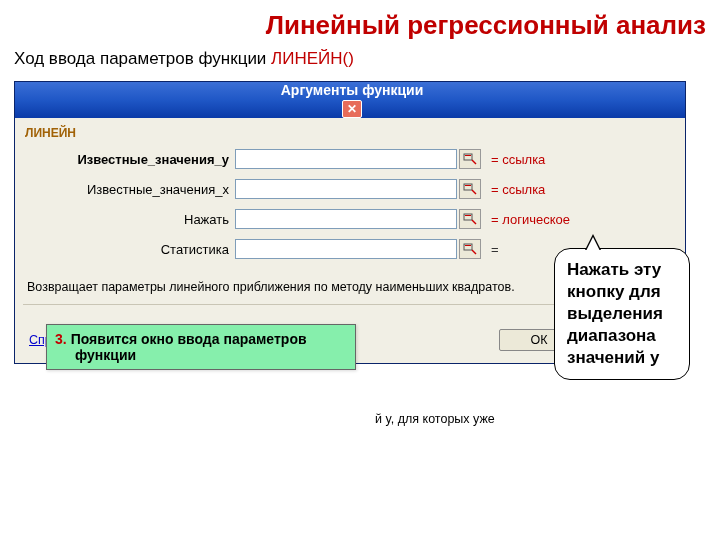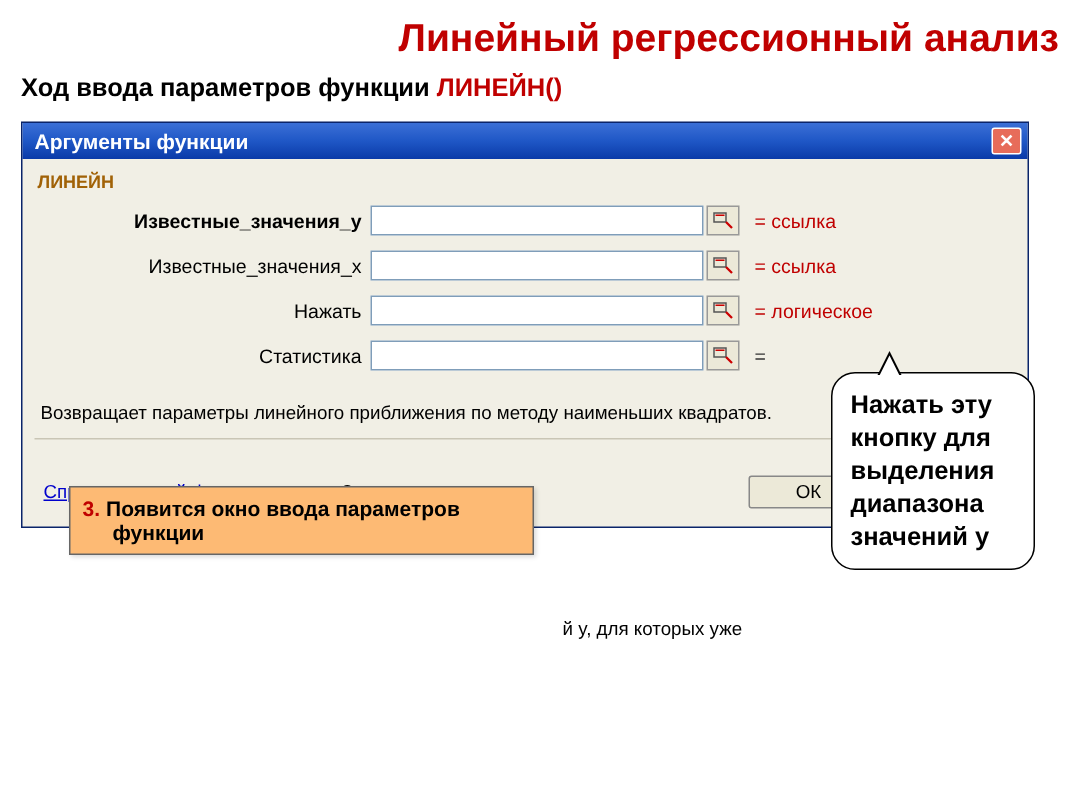--- a/index.html
+++ b/index.html
@@ -1,37 +1,37 @@
 <!DOCTYPE html>
 <html><head>
 <meta charset="utf-8">
 <style>
   * { box-sizing: border-box; margin: 0; padding: 0; }
   body { font-family: Arial, sans-serif; background: #fff; width: 720px; height: 540px; position: relative; }
   .page-title { font-size: 26px; font-weight: bold; color: #c00000; padding: 10px 14px 4px; text-align: right; }
-  .subtitle { font-size: 17px; font-weight: bold; color: #000; padding: 4px 14px 12px; }
+  .subtitle { font-size: 17px; font-weight: normal; color: #000; padding: 4px 14px 12px; }
   .subtitle .fn { color: #c00000; }
   .dialog { margin: 0 14px; width: 672px; border: 1px solid #0a246a; background: #f1efe5; position: relative; }
-  .titlebar { background: linear-gradient(to bottom, #3b6fd6 0%, #1f57c6 50%, #0a3aa8 100%); color: #fff; height: 24px; display: flex; align-items: center; justify-content: space-between; padding: 0 4px 0 8px; font-weight: bold; font-size: 14px; font-family: Tahoma, sans-serif; }
+  .titlebar { background: linear-gradient(to bottom, #3b6fd6 0%, #1f57c6 50%, #0a3aa8 100%); color: #fff; height: 36px; display: flex; align-items: center; justify-content: space-between; padding: 0 4px 0 8px; font-weight: bold; font-size: 14px; font-family: Tahoma, sans-serif; flex-direction: column; }
   .close-x { width: 20px; height: 18px; background: #e76c5a; border: 1px solid #fff; color: #fff; display: flex; align-items: center; justify-content: center; font-size: 12px; font-weight: bold; border-radius: 2px; cursor: pointer; }
   .fnlabel { padding: 8px 10px 4px; color: #a16207; font-weight: bold; font-size: 12px; }
-  .args { padding: 0 10px 6px; margin-left: 12px; }
+  .args { padding: 0 10px 6px; }
   .argrow { display: flex; align-items: center; height: 30px; }
   .argname { flex: 0 0 210px; text-align: right; padding-right: 6px; font-size: 13px; color: #000; }
   .argname.bold { font-weight: bold; }
   .argfield { flex: 0 0 246px; display: flex; }
   .argfield input { flex: 1; height: 20px; border: 1px solid #7f9db9; background: #fff; font-size: 12px; padding: 0 4px; }
   .refbtn { width: 22px; height: 20px; margin-left: 2px; border: 1px solid #999; background: #ece9d8; display: flex; align-items: center; justify-content: center; cursor: pointer; position: relative; }
   .refbtn svg { display: block; }
   .eqres { flex: 1; padding-left: 10px; font-size: 13px; color: #333; }
   .eqres .res { color: #c00000; }
   .eqres .res1 { color: #c00000; }
   .desc { padding: 10px 12px 6px; font-size: 12.5px; color: #000; }
   .hr { border-top: 1px solid #c9c5b5; margin: 4px 8px; }
-  .paramcallout { position: absolute; left: 46px; top: 324px; width: 310px; background: #fdba74; border: 1px solid #666; padding: 6px 8px; box-shadow: 1px 1px 3px rgba(0,0,0,0.15); font-size: 14px; }
+  .paramcallout { position: absolute; left: 46px; top: 324px; width: 310px; background: #86efac; border: 1px solid #666; padding: 6px 8px; box-shadow: 1px 1px 3px rgba(0,0,0,0.15); font-size: 14px; }
   .paramcallout .n { font-weight: bold; color: #c00000; padding-right: 4px; }
   .paramcallout .t { font-weight: bold; }
   .hiddentext { font-size: 12.5px; color: #000; position: absolute; left: 360px; top: 330px; width: 220px; }
   .speech { position: absolute; right: 30px; top: 248px; width: 136px; background: #fff; border: 1.5px solid #000; border-radius: 16px; padding: 10px 12px; font-size: 17px; font-weight: bold; line-height: 1.3; z-index: 5; }
   .speech::before { content: ""; position: absolute; top: -15px; left: 30px; width: 0; height: 0; border-left: 8px solid transparent; border-right: 8px solid transparent; border-bottom: 16px solid #000; }
   .speech::after { content: ""; position: absolute; top: -12px; left: 31px; width: 0; height: 0; border-left: 7px solid transparent; border-right: 7px solid transparent; border-bottom: 14px solid #fff; }
   .footer { display: flex; align-items: center; padding: 20px 14px 12px; }
   .helplink { color: #0000cc; text-decoration: underline; font-size: 12.5px; cursor: pointer; }
   .vallabel { margin-left: 50px; font-size: 12.5px; }
   .btns { margin-left: auto; display: flex; gap: 12px; }

